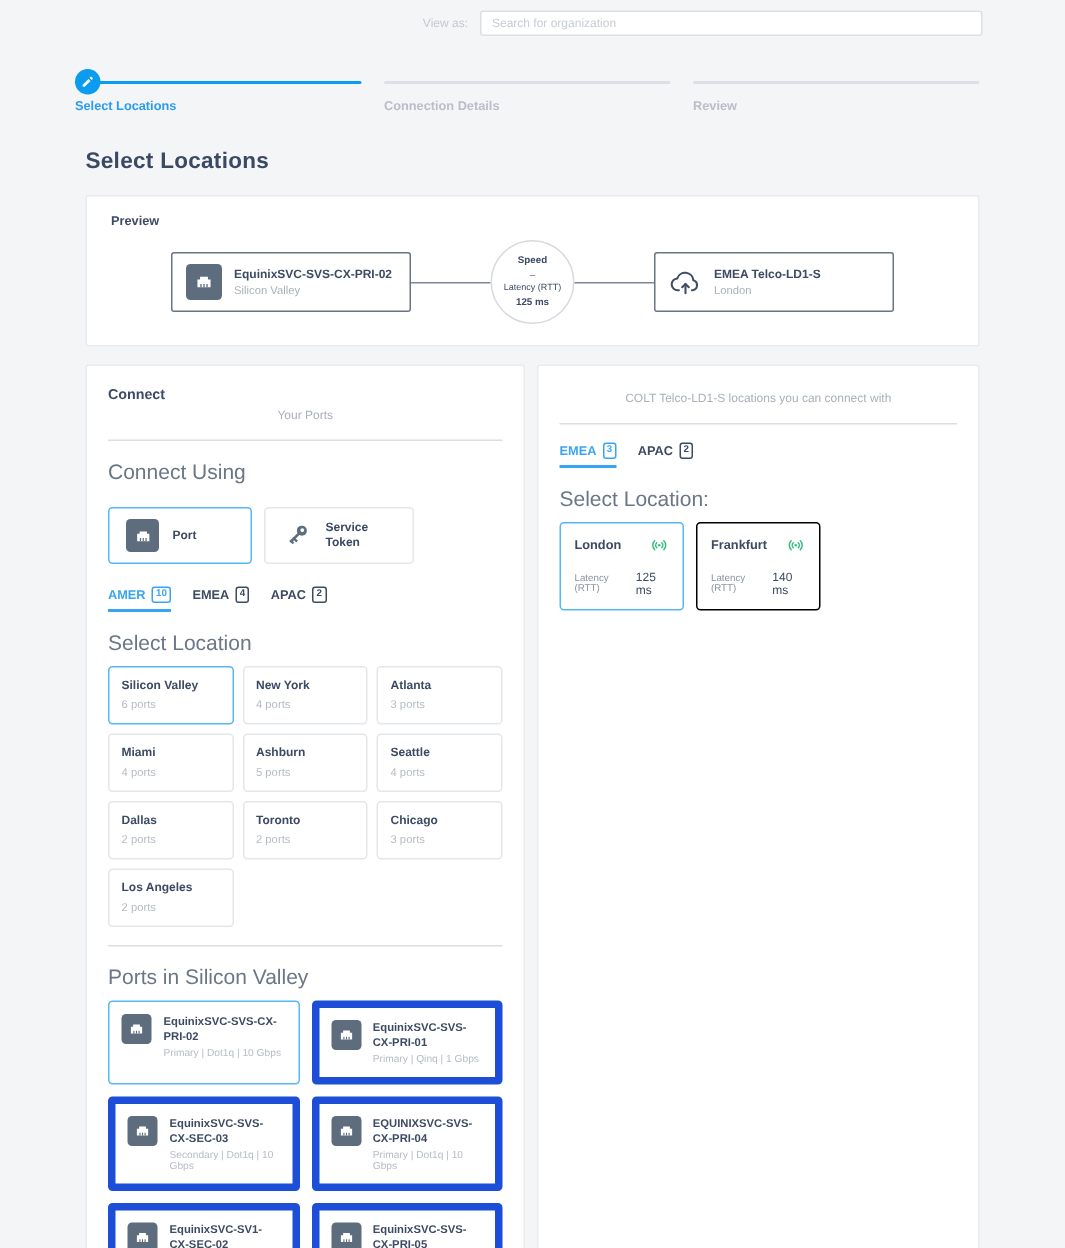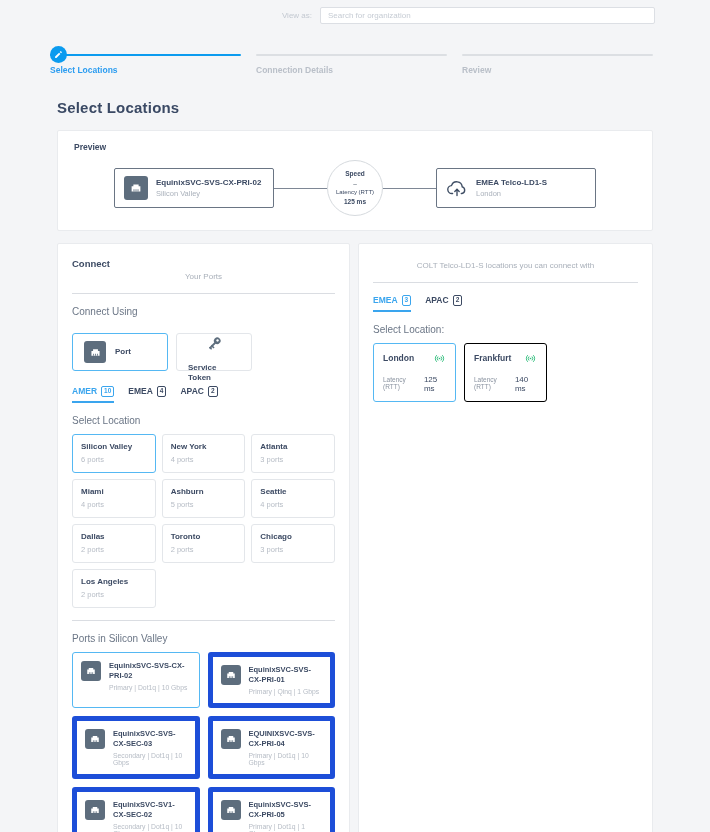--- a/index.html
+++ b/index.html
@@ -45,28 +45,28 @@
   .chip-20 { width:20px; height:20px; }
 
   
   .panels { display:flex; gap:8px; margin:12px 57px 0; align-items:stretch; }
   .panel { padding:14px 14px 16px; }
   .panel-left { width:293px; flex:none; }
   .panel-right { flex:1; }
   .panel-title { font-size:9.5px; font-weight:bold; }
   .panel-sub { font-size:8px; color:#a9b0ba; margin-top:3px;text-align:center; }
   .divider { border:none; border-top:1px solid #dadde2; margin:12px 0; }
-  .section-label { font-size:10px; color:#6b7686; }
+  .section-label { font-size:14px; color:#6b7686; }
 
   .connect-row { display:flex; gap:8px; margin-top:16px; }
   .connect-card { height:38px; border:1px solid #e3e6ea; border-radius:3px; background:#fff; display:flex; align-items:center; gap:9px; padding:0 11px; cursor:pointer; }
   .connect-card.selected { border:1px solid #55b8f3; }
   .connect-card .cc-label { font-size:8px; font-weight:bold; line-height:1.3; }
   .cc-port { width:96px; }
-  .cc-token { width:76px;flex-direction:column; }
+  .cc-token { width:100px; }
 
   .tabs { display:flex; gap:14px; margin-top:15px; }
   .tab { display:flex; align-items:flex-start; gap:4px; font-size:8.5px; font-weight:bold; color:#3c4a63; padding-bottom:4px; cursor:pointer; }
   .tab.active { color:#3aa5ee; border-bottom:2px solid #3aa5ee; }
   .tab-badge { font-size:6.5px; font-weight:bold; border:1px solid currentColor; border-radius:2px; padding:1px 2px; min-width:9px; text-align:center; line-height:1; }
 
   .loc-grid { display:grid; grid-template-columns:repeat(3,1fr); gap:6px; margin-top:8px; }
   .loc-card { border:1px solid #e3e6ea; border-radius:3px; background:#fff; padding:7px 8px 6px; min-height:39px; cursor:pointer; }
   .loc-card.selected { border:1px solid #55b8f3; }
   .loc-name { font-size:8px; font-weight:bold; }

